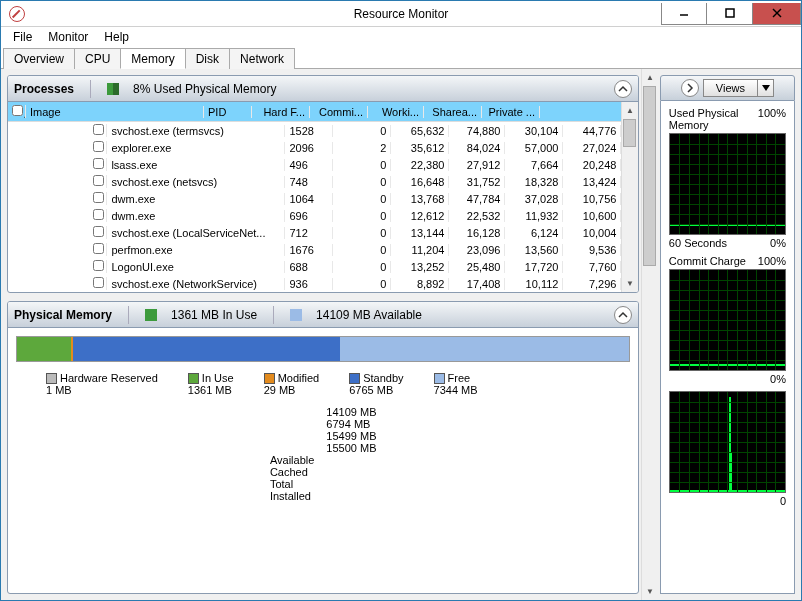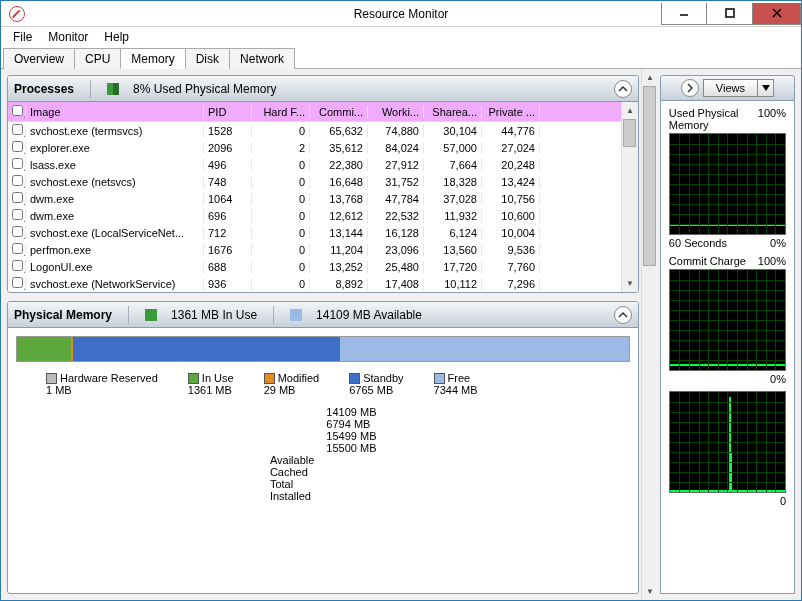--- a/index.html
+++ b/index.html
@@ -26,31 +26,31 @@
 .scroll-thumb { position: absolute; top: 17px; left: 1px; width: 13px; height: 180px; background: #cdcdcd; border: 1px solid #aaa; }
 .right-pane { flex: 1; padding: 6px 6px 6px 2px; display: flex; flex-direction: column; }
 .panel { border: 1px solid #8a9bb0; border-radius: 3px; background: #fff; display: flex; flex-direction: column; overflow: hidden; }
 .panel-hdr { height: 26px; background: linear-gradient(#f4f6f8, #c7d0da); border-bottom: 1px solid #8a9bb0; display: flex; align-items: center; padding: 0 6px; font-size: 12px; gap: 10px; }
 .panel-hdr .title { font-weight: bold; }
 .panel-hdr .sep { width: 1px; height: 18px; background: #aab; margin: 0 6px; }
 .color-swatch { width: 12px; height: 12px; display: inline-block; vertical-align: middle; margin-right: 4px; }
 .collapse-btn { margin-left: auto; width: 18px; height: 18px; border: 1px solid #888; border-radius: 50%; background: #fff; display: flex; align-items: center; justify-content: center; font-size: 10px; cursor: pointer; }
 .table { flex: 1; overflow: hidden; display: flex; }
 .table-main { flex: 1; }
-.thead { display: flex; background: #f0abfc; border-bottom: 1px solid #ddd; font-size: 11px; height: 20px; align-items: center; }
+.thead { display: flex; background: #7dd3fc; border-bottom: 1px solid #ddd; font-size: 11px; height: 20px; align-items: center; }
 .thead > div, .trow > div { padding: 0 4px; overflow: hidden; white-space: nowrap; text-overflow: ellipsis; border-right: 1px solid #e8e8e8; }
 .col-chk { width: 18px; text-align: center; }
 .col-img { width: 178px; }
 .col-pid { width: 48px; text-align: left; }
 .col-hf { width: 58px; text-align: right; }
 .col-com { width: 58px; text-align: right; }
 .col-wrk { width: 56px; text-align: right; }
 .col-shr { width: 58px; text-align: right; }
 .col-prv { width: 58px; text-align: right; }
-.trow { display: flex; font-size: 11px; height: 17px; align-items: center; }
+.trow { display: flex; font-size: 11px; height: 17px; align-items: center; justify-content: flex-end; }
 .trow input[type=checkbox] { width: 11px; height: 11px; }
 .thead input[type=checkbox] { width: 11px; height: 11px; }
 .table-scroll { width: 17px; background: #f0f0f0; border-left: 1px solid #ddd; position: relative; }
 .table-scroll .scroll-thumb { top: 17px; height: 28px; }
 .mem-body { padding: 8px; font-size: 11px; }
 .mem-bar { height: 26px; display: flex; margin-bottom: 10px; border: 1px solid #999; }
 .mem-seg { height: 100%; }
 .legend { display: flex; gap: 30px; font-size: 11px; padding-left: 30px; }
 .legend-item { display: flex; flex-direction: column; }
 .legend-top { display: flex; align-items: center; gap: 3px; }

